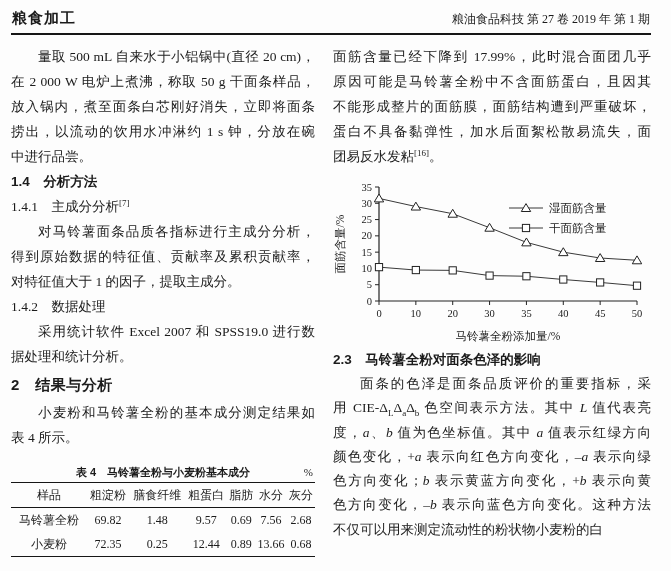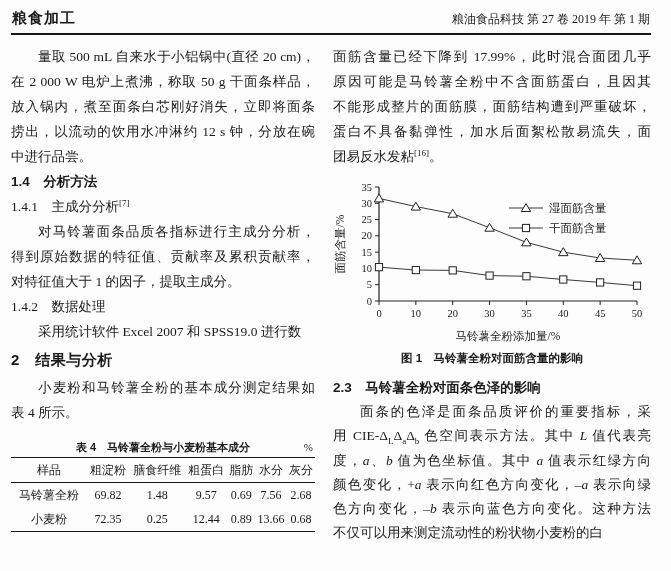--- a/index.html
+++ b/index.html
@@ -74,33 +74,34 @@
     <div class="h-right">粮油食品科技 第 27 卷 2019 年 第 1 期</div>
   </div>
 
   <div class="columns">
 
     <div class="col">
       <div class="para ind">
           <div class="tline">量取 500 mL 自来水于小铝锅中(直径 20 cm)，</div>
           <div class="tline">在 2 000 W 电炉上煮沸，称取 50 g 干面条样品，</div>
           <div class="tline">放入锅内，煮至面条白芯刚好消失，立即将面条</div>
-          <div class="tline">捞出，以流动的饮用水冲淋约 12 s 钟，分放在碗</div>
+          <div class="tline">捞出，以流动的饮用水冲淋约 1 s 钟，分放在碗</div>
           <div class="tline">中进行品尝。</div>
         </div>
       <div class="h-bold">1.4　分析方法</div>
       <div class="h-plain">1.4.1　主成分分析<sup>[7]</sup></div>
       <div class="para ind">
           <div class="tline">对马铃薯面条品质各指标进行主成分分析，</div>
           <div class="tline">得到原始数据的特征值、贡献率及累积贡献率，</div>
           <div class="tline">对特征值大于 1 的因子，提取主成分。</div>
         </div>
       <div class="h-plain">1.4.2　数据处理</div>
       <div class="para ind">
           <div class="tline">采用统计软件 Excel 2007 和 SPSS19.0 进行数</div>
+          <div class="tline">据处理和统计分析。</div>
         </div>
       <div class="h-bold h-section">2　结果与分析</div>
       <div class="para ind">
           <div class="tline">小麦粉和马铃薯全粉的基本成分测定结果如</div>
           <div class="tline">表 4 所示。</div>
         </div>
 
       <div class="tbl-caption">
         <span>表 4　马铃薯全粉与小麦粉基本成分</span>
         <span class="unit">%</span>
@@ -213,28 +214,28 @@
             </g>
             <g>
               <line x1="176" y1="33" x2="210" y2="33" stroke="#222222" stroke-width="0.9"></line>
               <polygon points="193,28.6 188.3,36.5 197.7,36.5" fill="#ffffff" stroke="#222222" stroke-width="1"></polygon>
               <text x="216" y="37" text-anchor="start" font-size="11.5" fill="#1b1b1b">湿面筋含量</text>
               <line x1="176" y1="53" x2="210" y2="53" stroke="#222222" stroke-width="0.9"></line>
               <rect x="189.4" y="49.4" width="7.2" height="7.2" fill="#ffffff" stroke="#222222" stroke-width="1"></rect>
               <text x="216" y="57" text-anchor="start" font-size="11.5" fill="#1b1b1b">干面筋含量</text>
             </g>
           </svg>
-        <div class="fig-caption">图 1　马铃薯全粉对面筋含量的影响</div>
       </div>
 
       <div class="h-bold">2.3　马铃薯全粉对面条色泽的影响</div>
       <div class="para ind tight">
           <div class="tline">面条的色泽是面条品质评价的重要指标，采</div>
           <div class="tline">用 CIE-Δ<sub>L</sub>Δ<sub>a</sub>Δ<sub>b</sub> 色空间表示方法。其中 <i>L</i> 值代表亮</div>
           <div class="tline">度，<i>a</i>、<i>b</i> 值为色坐标值。其中 <i>a</i> 值表示红绿方向</div>
           <div class="tline">颜色变化，+<i>a</i> 表示向红色方向变化，–<i>a</i> 表示向绿</div>
+          <div class="tline">色方向变化；<i>b</i> 表示黄蓝方向变化，+<i>b</i> 表示向黄</div>
           <div class="tline">色方向变化，–<i>b</i> 表示向蓝色方向变化。这种方法</div>
           <div class="tline">不仅可以用来测定流动性的粉状物小麦粉的白</div>
         </div>
     </div>
 
   </div>
 </div>
 
 </body></html>

